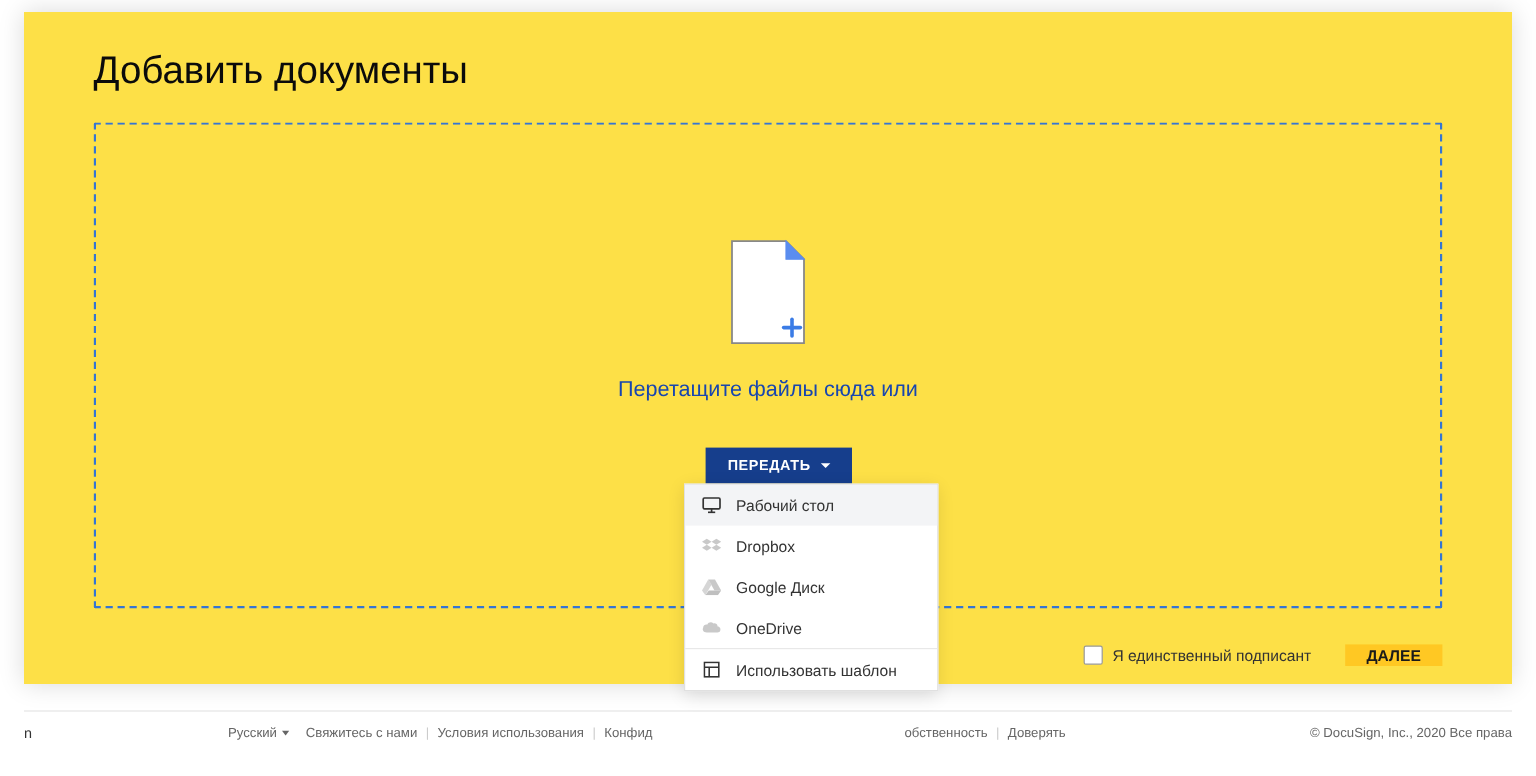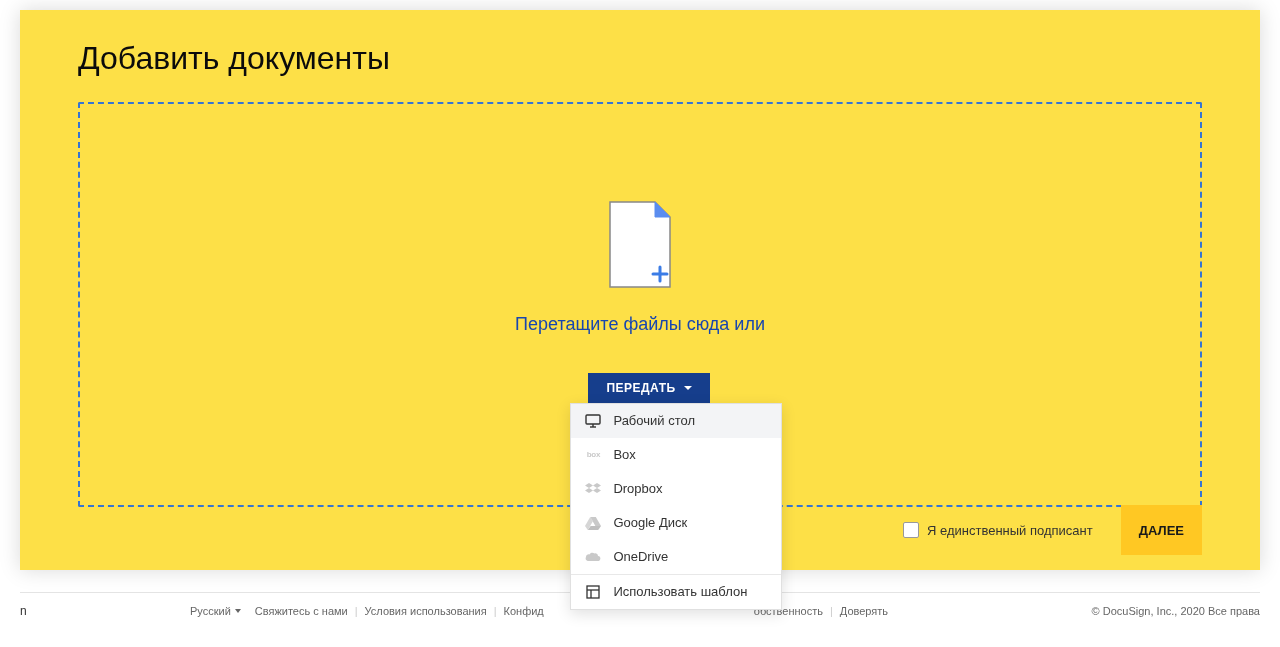--- a/index.html
+++ b/index.html
@@ -118,21 +118,21 @@
   }
   .checkbox-label {
     font-size: 13px;
     color: #333;
   }
   .next-button {
     background: #ffc823;
     color: #1a1a1a;
     border: none;
     padding: 0 18px;
-    height: 50px;
+    height: 18px;
     font-size: 13px;
     font-weight: 700;
     cursor: pointer;
   }
 
   .footer {
     position: absolute;
     left: 20px; right: 20px;
     bottom: 30px;
     border-top: 1px solid #e4e4e4;
@@ -198,24 +198,20 @@
       <div class="dropdown">
         <div class="dropdown-item active">
           <span class="icon-slot">
             <svg width="16" height="14" viewBox="0 0 16 14">
                 <rect x="1" y="1" width="14" height="9" rx="1" fill="none" stroke="#333" stroke-width="1.4"></rect>
                 <line x1="5" y1="13" x2="11" y2="13" stroke="#333" stroke-width="1.4"></line>
                 <line x1="8" y1="10" x2="8" y2="13" stroke="#333" stroke-width="1.4"></line>
               </svg>
           </span>
           <span>Рабочий стол</span>
-        </div>
-        <div class="dropdown-item">
-          <span class="icon-slot box-icon">box</span>
-          <span>Box</span>
         </div>
         <div class="dropdown-item">
           <span class="icon-slot">
             <svg width="16" height="14" viewBox="0 0 16 14">
                 <polygon points="4,1 8,3.5 4,6 0,3.5" fill="#c9c9c9"></polygon>
                 <polygon points="12,1 16,3.5 12,6 8,3.5" fill="#c9c9c9"></polygon>
                 <polygon points="4,6 8,8.5 4,11 0,8.5" fill="#c9c9c9"></polygon>
                 <polygon points="12,6 16,8.5 12,11 8,8.5" fill="#c9c9c9"></polygon>
               </svg>
           </span>

